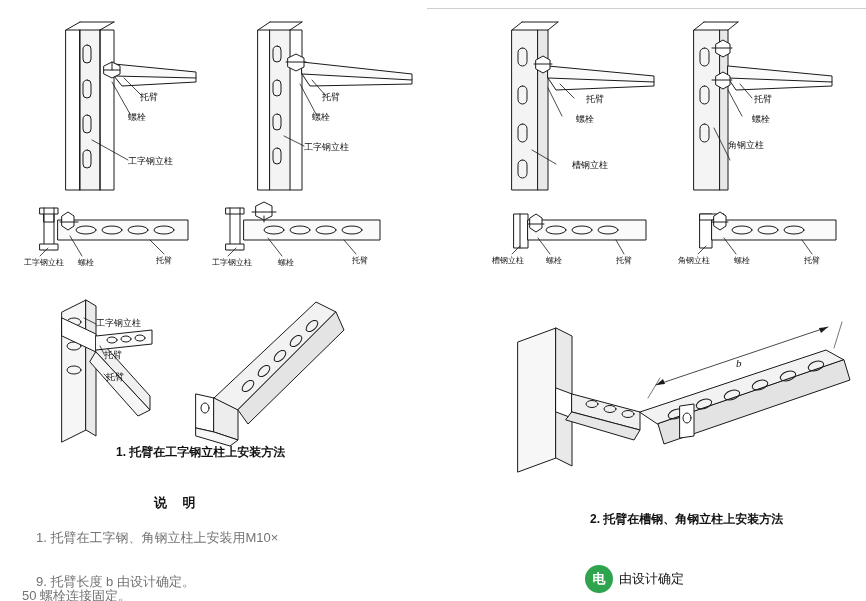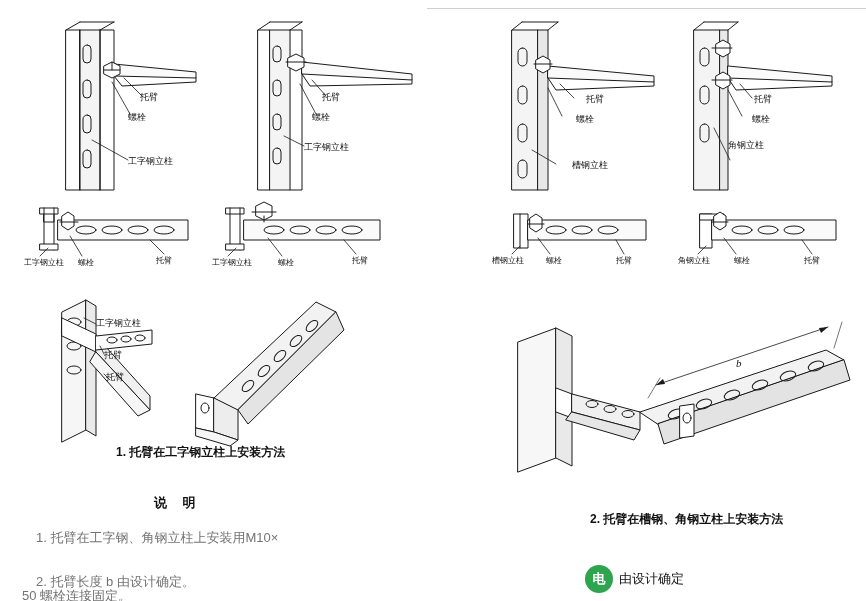--- a/index.html
+++ b/index.html
@@ -303,21 +303,21 @@
   <div class="lbl s" style="left:734px;top:256px;">螺栓</div>
   <div class="lbl s" style="left:804px;top:256px;">托臂</div>
 
   <div class="lbl italic" style="left:736px;top:358px;font-size:11px;">b</div>
 
   <div class="cap" style="left:590px;top:511px;">2. 托臂在槽钢、角钢立柱上安装方法</div>
 
   <div class="note-title" style="left:154px;top:494px;">说 明</div>
   <div class="note" style="left:36px;top:528px;">1. 托臂在工字钢、角钢立柱上安装用M10×</div>
   <div class="note" style="left:22px;top:550px;margin-top:36px;">50 螺栓连接固定。</div>
-  <div class="note" style="left:36px;top:572px;">2. 托臂长度 b 由设计确定。</div>
+  <div class="note" style="left:36px;top:572px;">9. 托臂长度 b 由设计确定。</div>
 
   <div class="brandbox">
     <div class="brand-circle">
       <span>电</span>
     </div>
     <div class="brand-text">由设计确定</div>
   </div>
 
 </div>
 

